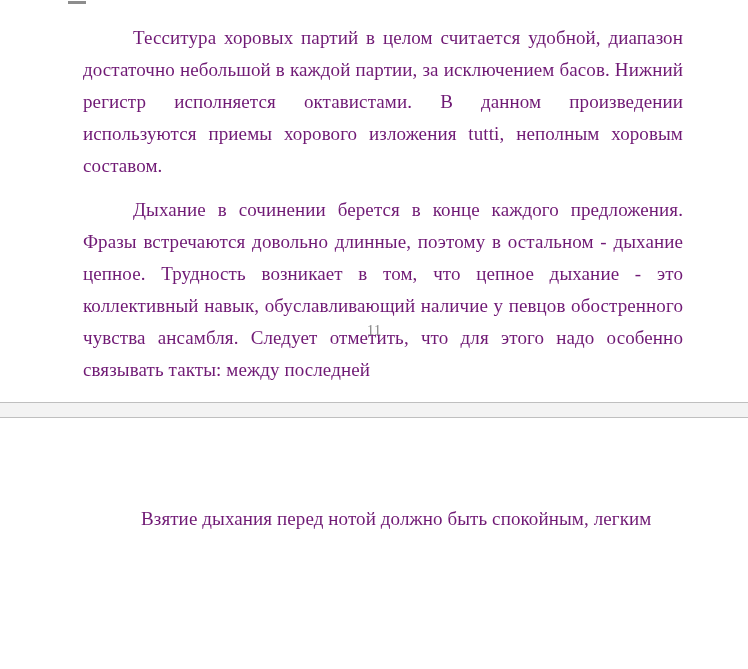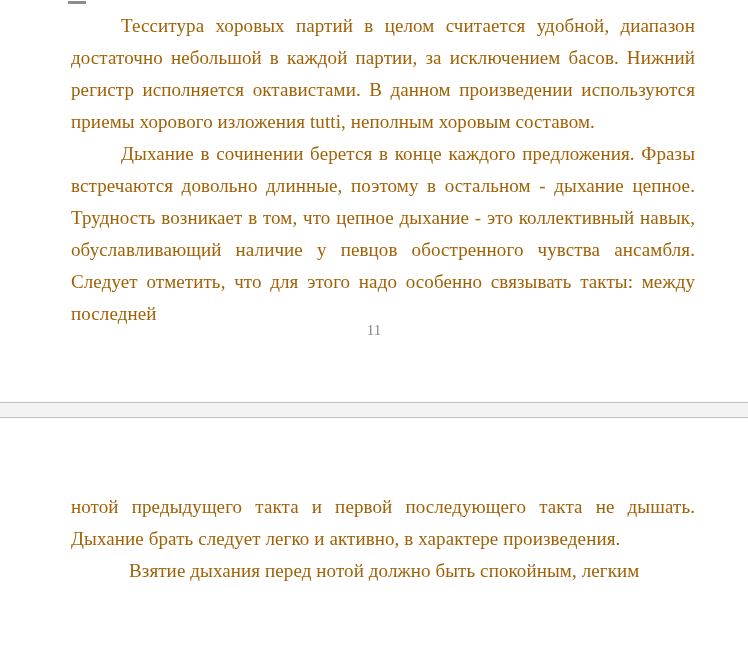--- a/index.html
+++ b/index.html
@@ -65,24 +65,24 @@
   }
 
   
   .text-body {
     position: absolute;
     left: 71px;
     width: 624px;
   }
 
   .para {
-    margin: 0;
+    margin: 12px;
     text-align: justify;
     text-justify: inter-word;
-    color: #a16207;
+    color: #701a75;
     font-size: 19px;
     line-height: 32px;
     letter-spacing: 0.1px;
   }
 
   .para.indent-a { text-indent: 50px; }
   .para.indent-b { text-indent: 58px; }
   .para.indent-none { text-indent: 0; }
 
   
@@ -125,18 +125,17 @@
       <p class="para indent-a">Дыхание в сочинении берется в конце каждого предложения. Фразы встречаются довольно длинные, поэтому в остальном - дыхание цепное. Трудность возникает в том, что цепное дыхание - это коллективный навык, обуславливающий наличие у певцов обостренного чувства ансамбля. Следует отметить, что для этого надо особенно связывать такты: между последней</p>
     </div>
 
     <div class="page-number pagenum-p11">11</div>
   </div>
 
   <div class="page-break"></div>
 
   <div class="page page-bottom clipped-bottom">
     <div class="text-body body-p12">
-      <p class="para indent-none">нотой предыдущего такта и первой последующего такта не дышать. Дыхание брать следует легко и активно, в характере произведения.</p>
       <p class="para indent-b">Взятие дыхания перед нотой должно быть спокойным, легким</p>
     </div>
   </div>
 
 </div>
 
 </body></html>

